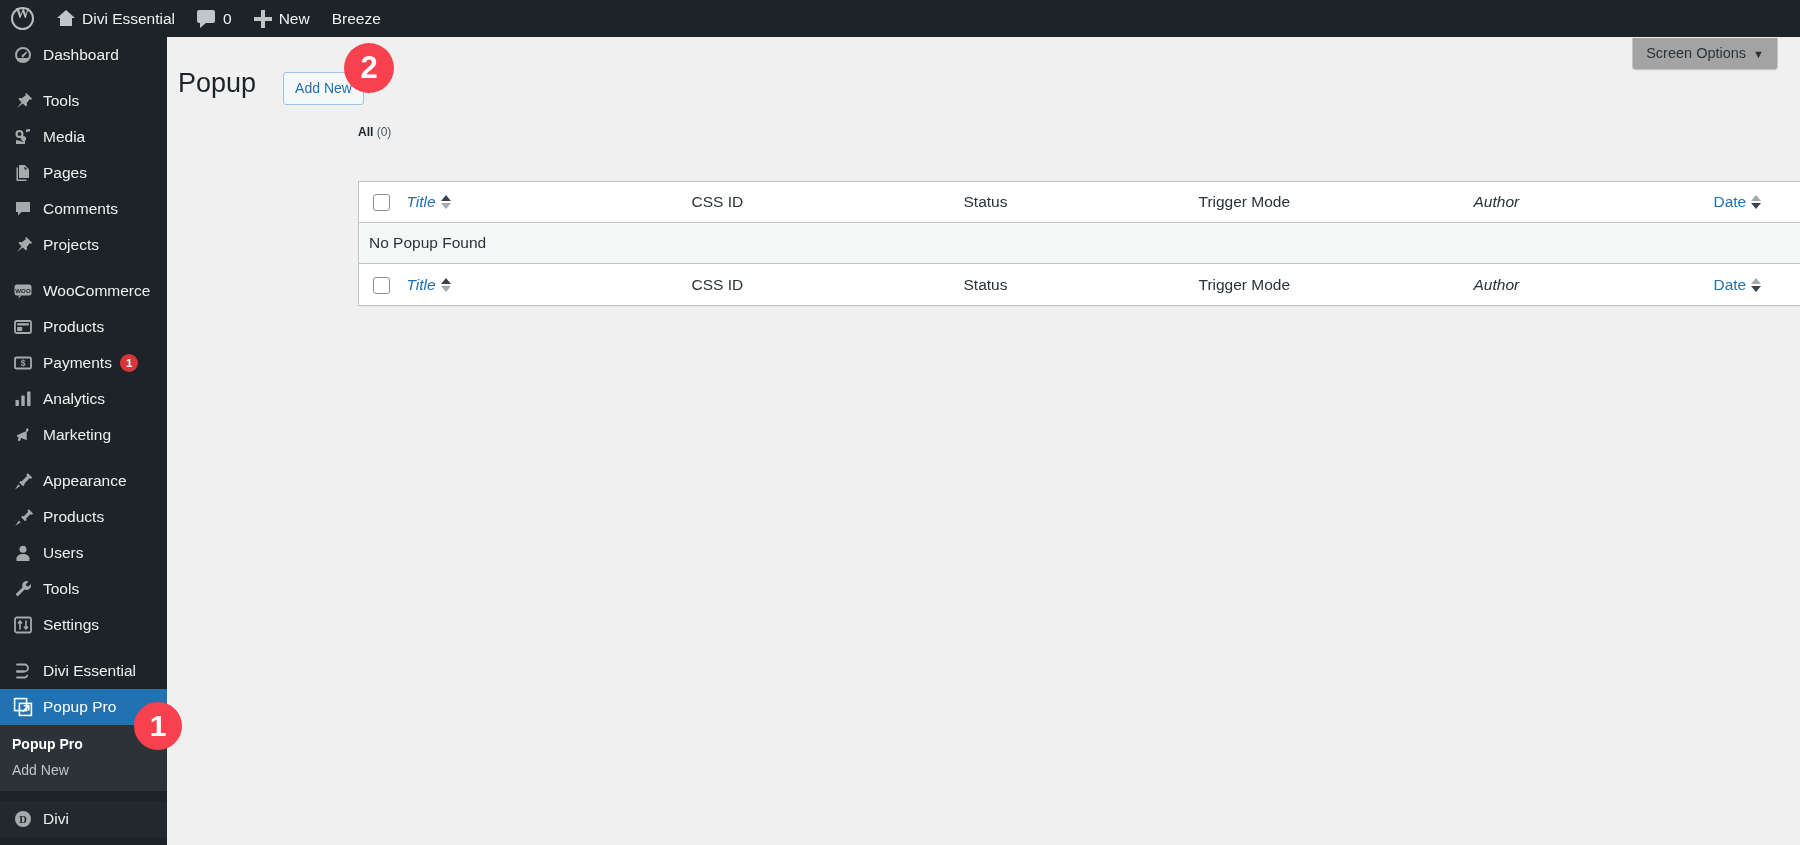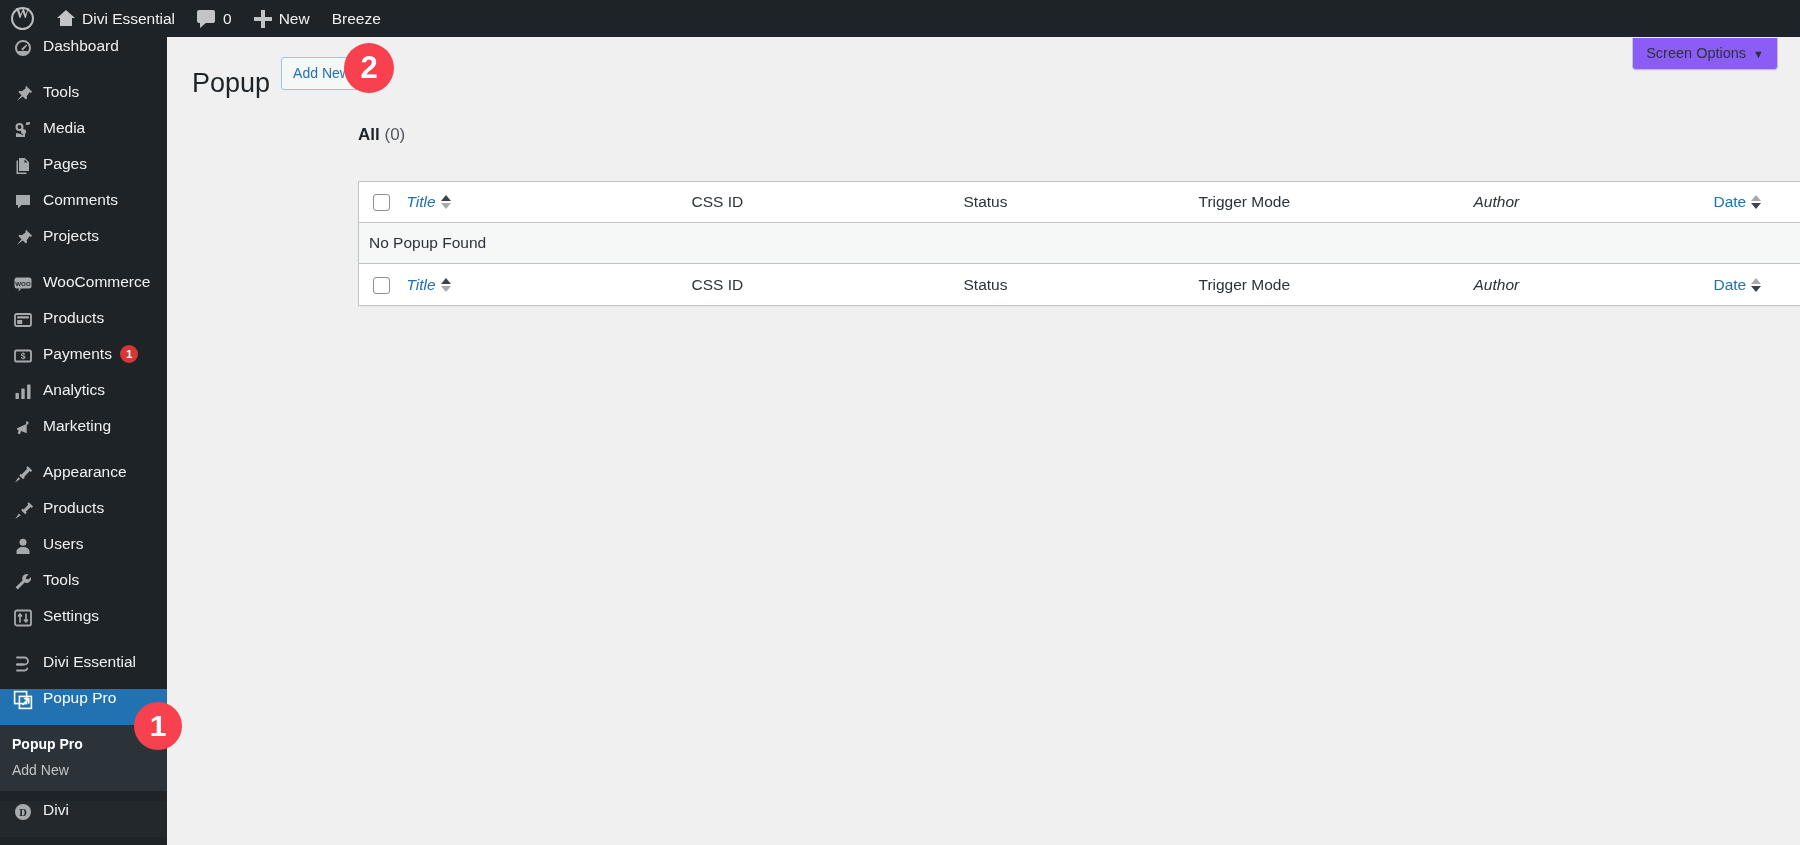--- a/index.html
+++ b/index.html
@@ -100,21 +100,21 @@
     top: 37px; left: 0;
     width: 167px;
     height: 808px;
     background: #1d2327;
     z-index: 50;
     font-size: 15.5px;
   }
   .menu-item {
     position: relative;
     display: flex;
-    align-items: flex-start;
+    align-items: center;
     height: 36px;
     padding-left: 12px;
     color: #f0f0f1;
     cursor: pointer;
     white-space: nowrap;
   }
   .menu-item.active {
     background: #2271b1;
     color: #fff;
   }
@@ -158,38 +158,38 @@
     position: absolute;
     top: 37px; left: 167px;
     width: 1633px;
     height: 808px;
     background: #f0f0f1;
   }
 
   #screen-options {
     position: absolute;
     top: 1px; right: 22px;
-    background: #8b5cf6;
+    background: #a3a3a3;
     border: 1px solid #c3c4c7;
     border-top: none;
     border-radius: 0 0 4px 4px;
     padding: 7px 13px 8px 13px;
     font-size: 14.5px;
     color: #2c3338;
     cursor: pointer;
     box-shadow: 0 1px 1px rgba(0,0,0,.04);
   }
   #screen-options .caret { font-size: 11px; margin-left: 7px; }
 
   .page-head {
     position: absolute;
-    top: 20px; left: 25px;
+    top: 20px; left: 11px;
     display: flex;
-    align-items: flex-start;
-    gap: 0;
+    align-items: flex-end;
+    gap: 16px;
   }
   .page-title {
     font-size: 27px;
     font-weight: 400;
     color: #1d2327;
     line-height: 1.3;
     padding: 9px 0 4px 0;
   }
   .add-new-btn {
     margin-left: 11px;
@@ -199,21 +199,21 @@
     font-size: 14px;
     padding: 4px 11px 5px 11px;
     border-radius: 3px;
     cursor: pointer;
     line-height: 1.6;
   }
 
   .subsubsub {
     position: absolute;
     top: 88px; left: 191px;
-    font-size: 17px;
+    font-size: 12px;
     color: #2c3338;
   }
   .subsubsub .all-link { font-weight: 700; color: #1d2327; cursor: pointer; }
   .subsubsub .count { color: #50575e; font-weight: 400; }
 
   
   #list-table {
     position: absolute;
     top: 144px; left: 191px;
     width: 1591px;

